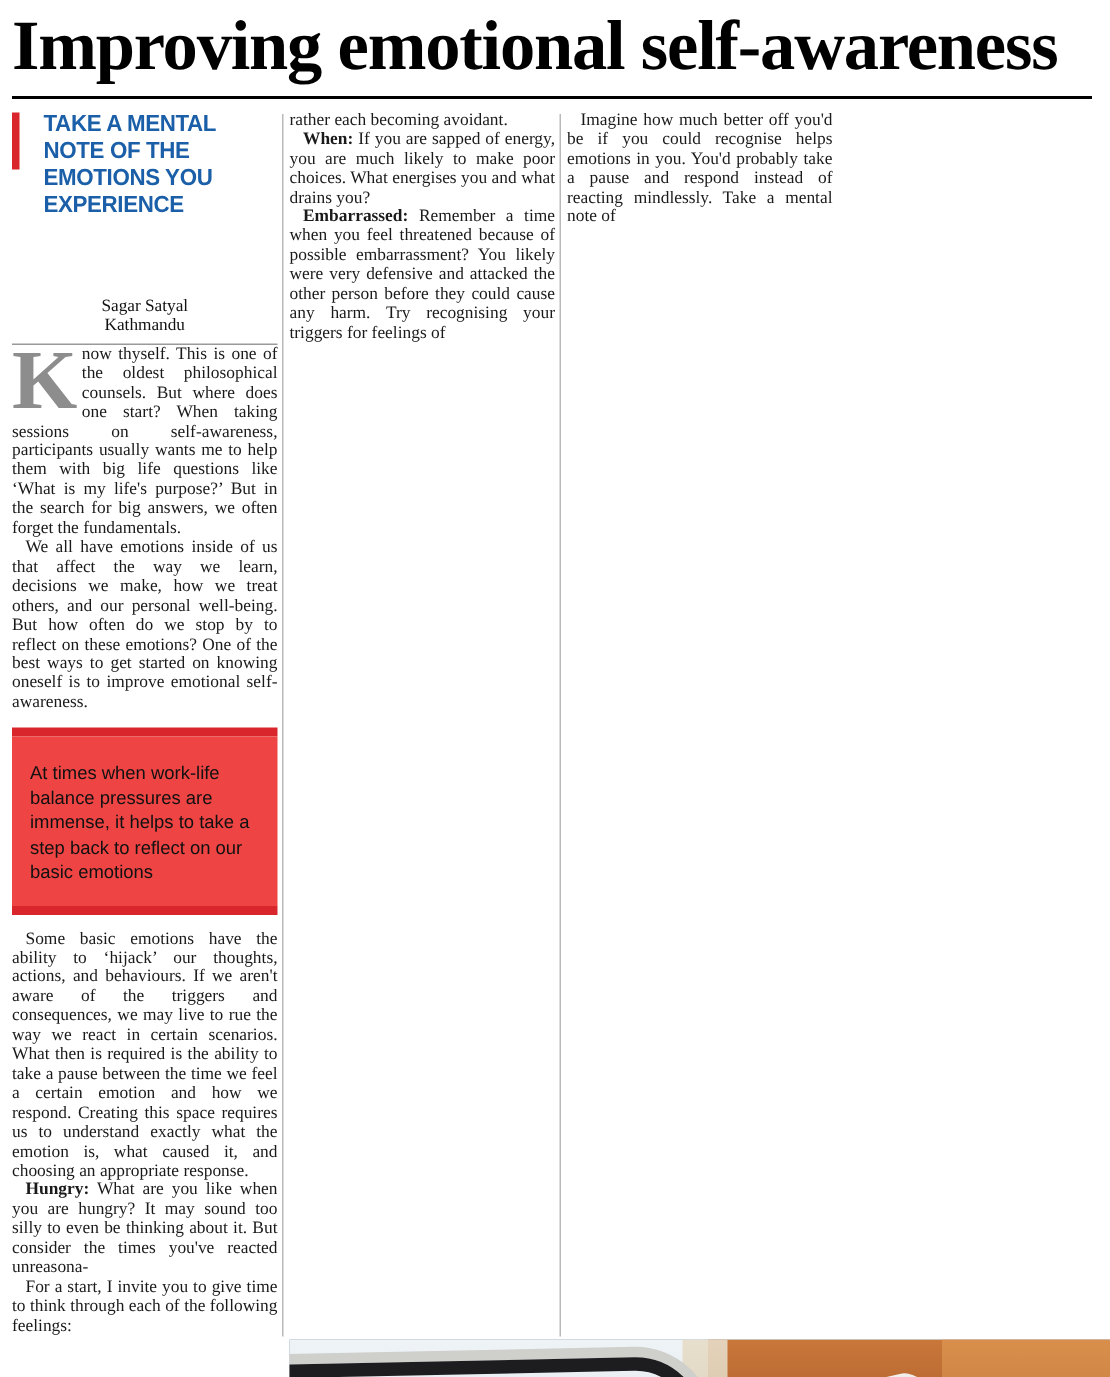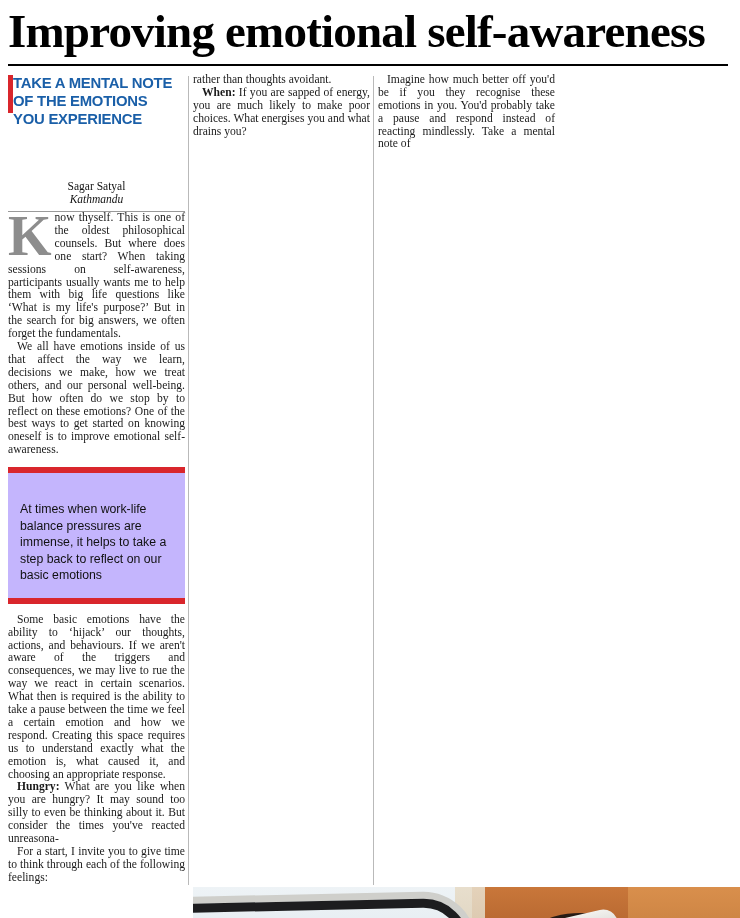--- a/index.html
+++ b/index.html
@@ -62,21 +62,21 @@
     top: 2px;
     bottom: 0;
     width: 1px;
     background: #b9b9b9;
   }
 
   
   .kicker {
     display: flex;
     align-items: flex-start;
-    gap: 0;
+    gap: 16px;
     margin-bottom: 6px;
   }
   .kicker-bar {
     width: 5px;
     min-width: 5px;
     height: 38px;
     background: #d9262c;
     margin-top: 1px;
   }
   .kicker-text {
@@ -96,21 +96,21 @@
     text-align: center;
     font-family: "Liberation Serif", serif;
     font-size: 11.5px;
     line-height: 1.18;
     color: #111;
     margin-top: 52px;
     padding-bottom: 4px;
     border-bottom: 1px solid #9a9a9a;
   }
   .byline .name { display: block; font-family: Liberation Serif, serif; }
-  .byline .place { display: block; font-style: italic; }
+  .byline .place { display: block; }
 
   
   .body-text {
     font-family: "Liberation Serif", serif;
     font-size: 11.6px;
     line-height: 12.9px;
     text-align: justify;
     color: #1a1a1a;
     hyphens: auto;
     -webkit-hyphens: auto;
@@ -138,22 +138,22 @@
   
   .pullquote {
     margin-top: 10px;
     margin-bottom: 10px;
   }
   .pq-bar {
     height: 6px;
     background: #d9262c;
   }
   .pq-body {
-    background: #c4b5fd;
-    padding: 28px 12px 14px 12px;
+    background: #ef4444;
+    padding: 16px 12px 14px 12px;
     font-family: "Liberation Sans", sans-serif;
     font-size: 12.3px;
     line-height: 16.5px;
     color: #111;
   }
 
   
   .photo-block {
     grid-column: 2 / span 3;
     margin-top: 2px;
@@ -280,28 +280,29 @@
       <div class="body-text">
         <p><span>Some basic emotions have the ability to ‘hijack’ our thoughts, actions, and behaviours. If we aren't aware of the triggers and consequences, we may live to rue the way we react in certain scenarios. What then is required is the ability to take a pause between the time we feel a certain emotion and how we respond. Creating this space requires us to understand exactly what the emotion is, what caused it, and choosing an appropriate response.</span></p>
         <p><b>Hungry:</b><span> What are you like when you are hungry? It may sound too silly to even be thinking about it. But consider the times you've reacted unreasona-</span></p>
         <p><span>For a start, I invite you to give time to think through each of the following feelings:</span></p>
       </div>
     </div>
 
 
     <div class="col">
       <div class="body-text">
-        <p class="noindent"><span>rather than thoughts avoidant.</span></p>
+        <p class="noindent"><span>rather each becoming avoidant.</span></p>
         <p><b>When:</b><span> If you are sapped of energy, you are much likely to make poor choices. What energises you and what drains you?</span></p>
+        <p><b>Embarrassed:</b><span> Remember a time when you feel threatened because of possible embarrassment? You likely were very defensive and attacked the other person before they could cause any harm. Try recognising your triggers for feelings of</span></p>
       </div>
     </div>
 
     <div class="col">
       <div class="body-text">
-        <p><span>Imagine how much better off you'd be if you they recognise these emotions in you. You'd probably take a pause and respond instead of reacting mindlessly. Take a mental note of</span></p>
+        <p><span>Imagine how much better off you'd be if you could recognise helps emotions in you. You'd probably take a pause and respond instead of reacting mindlessly. Take a mental note of</span></p>
       </div>
     </div>
 
     <div class="photo-block">
       <div class="photo">
         <div class="ph-sky"></div>
 
         <div class="ph-cabin">
           <div class="ph-cabin-panel"></div>
 

